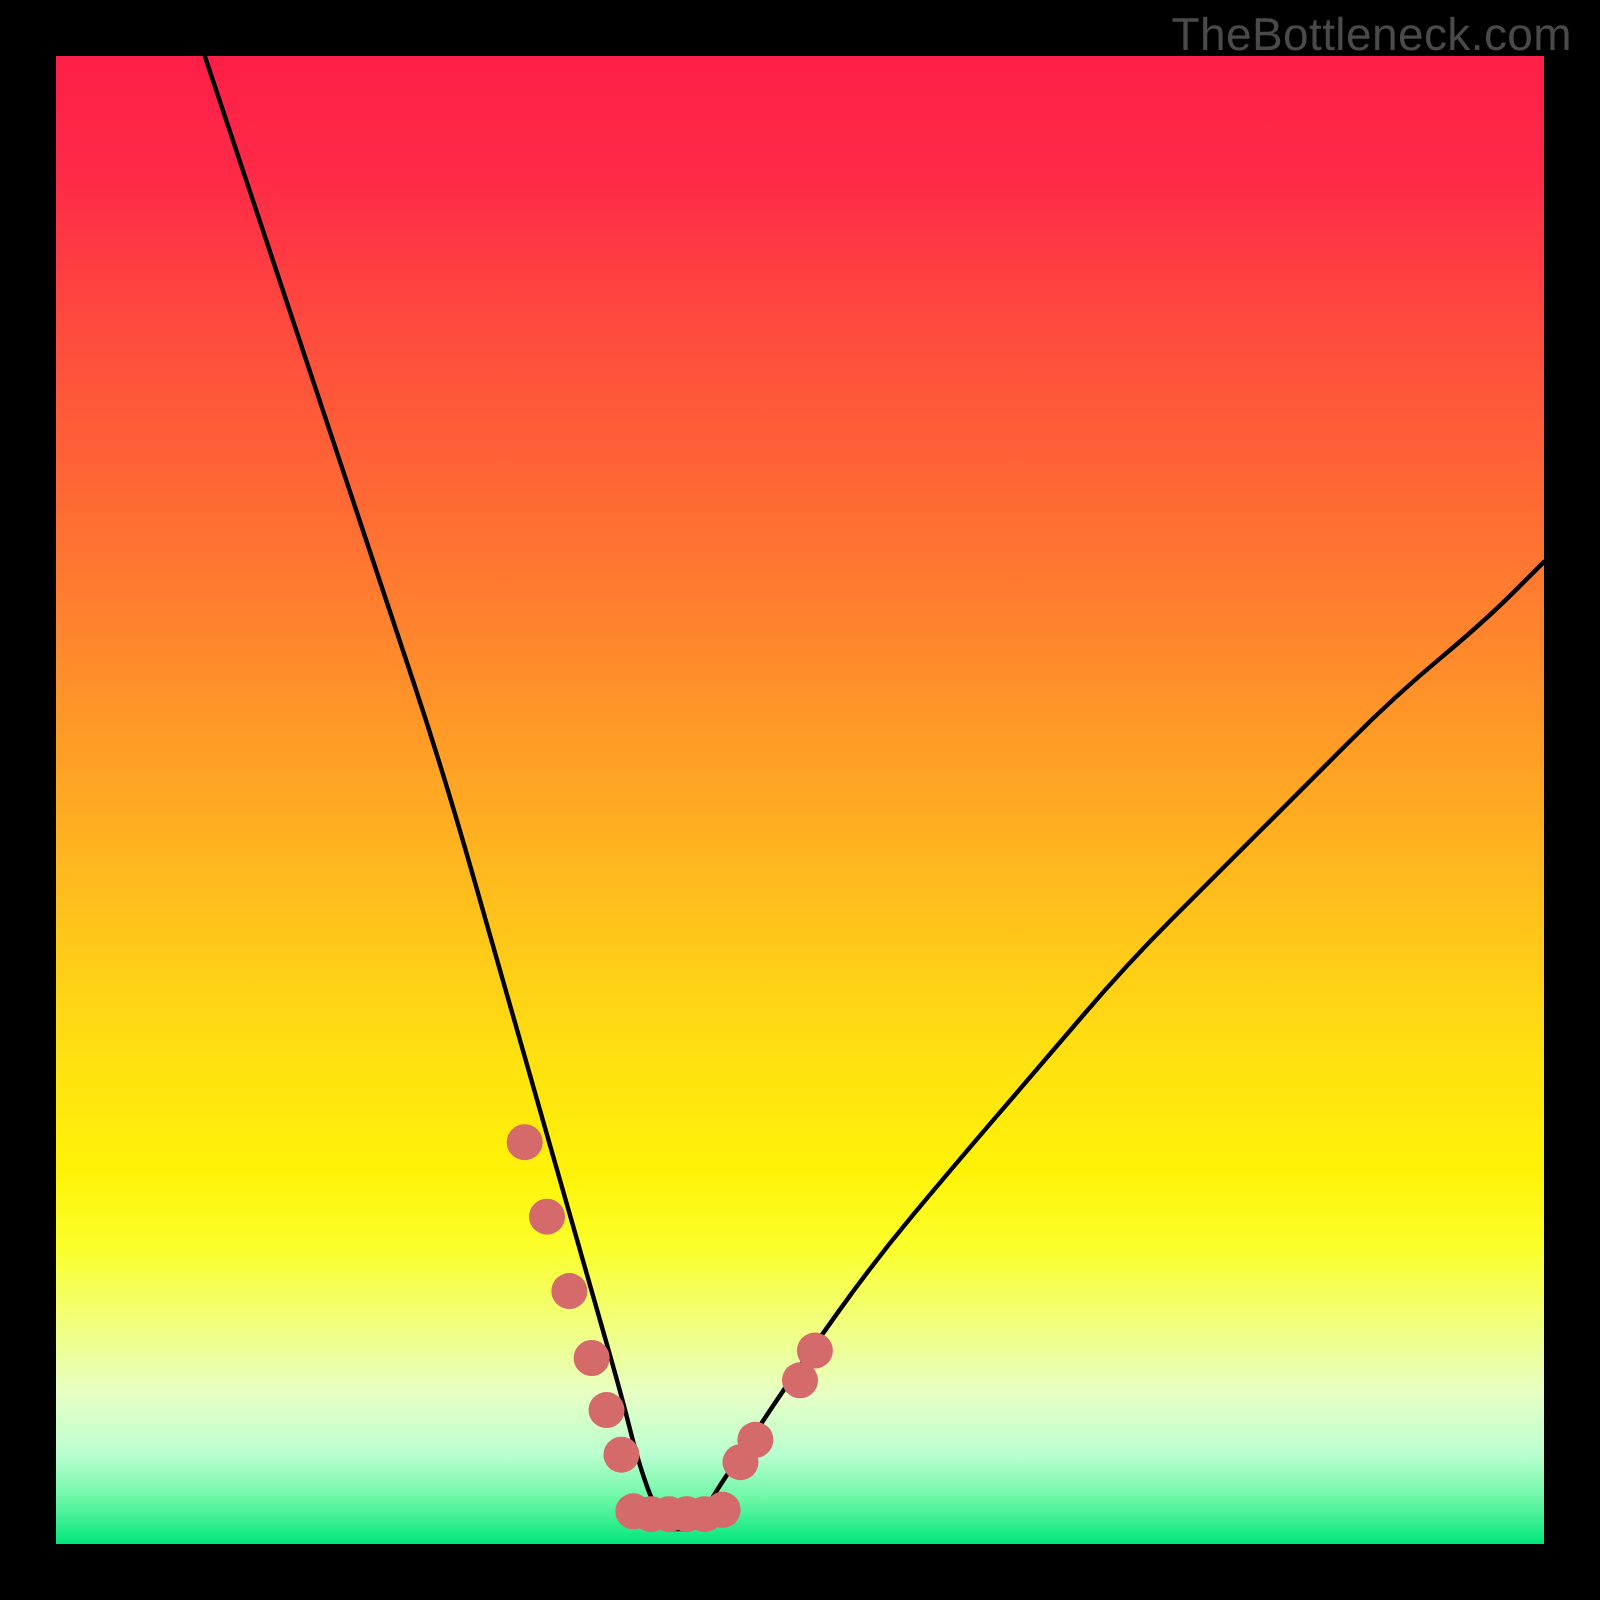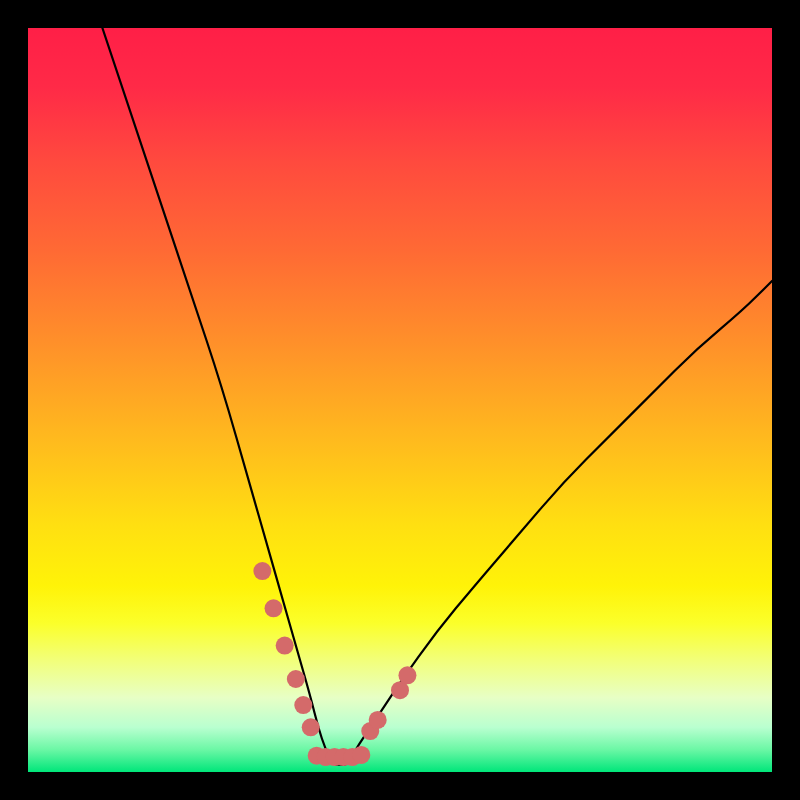--- a/index.html
+++ b/index.html
@@ -87,13 +87,14 @@
           <circle cx="315.456" cy="729.12" r="9" fill="#d46a6a"></circle>
           <circle cx="324.384" cy="729.12" r="9" fill="#d46a6a"></circle>
           <circle cx="333.31199999999995" cy="726.888" r="9" fill="#d46a6a"></circle>
           <circle cx="342.24" cy="703.08" r="9" fill="#d46a6a"></circle>
           <circle cx="349.68" cy="691.92" r="9" fill="#d46a6a"></circle>
           <circle cx="372" cy="662.16" r="9" fill="#d46a6a"></circle>
           <circle cx="379.44" cy="647.28" r="9" fill="#d46a6a"></circle>
         </g>
     </svg>
   </div>
+  <div class="watermark">TheBottleneck.com</div>
 </div>
 
 </body></html>

